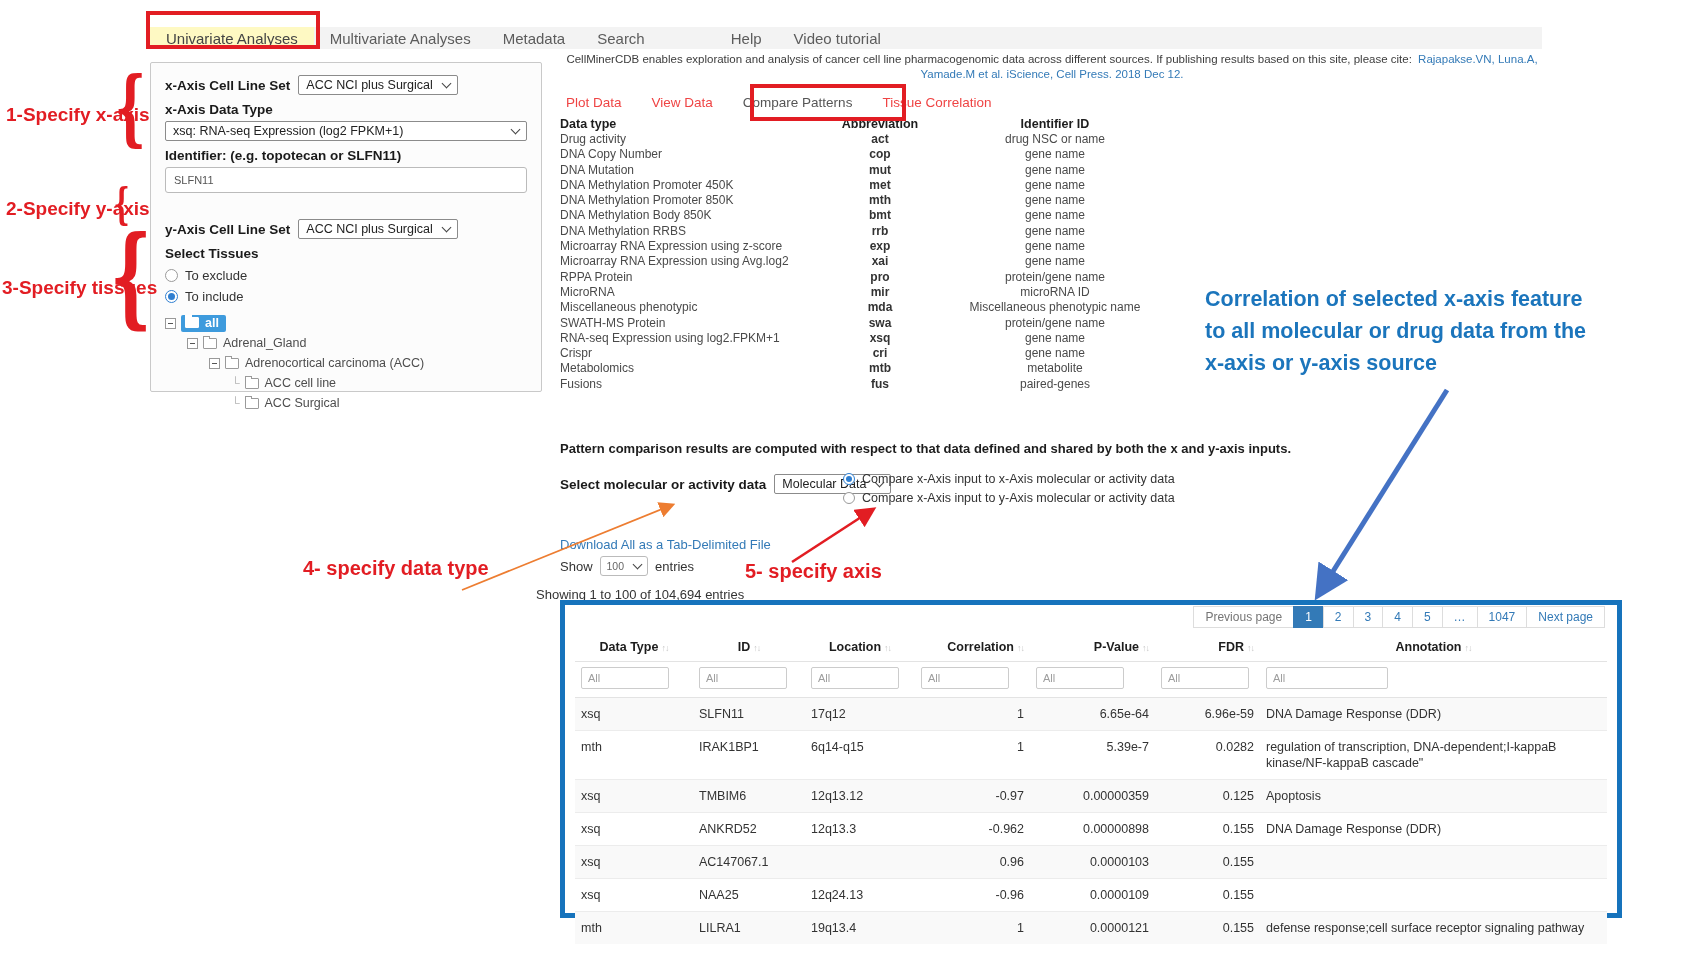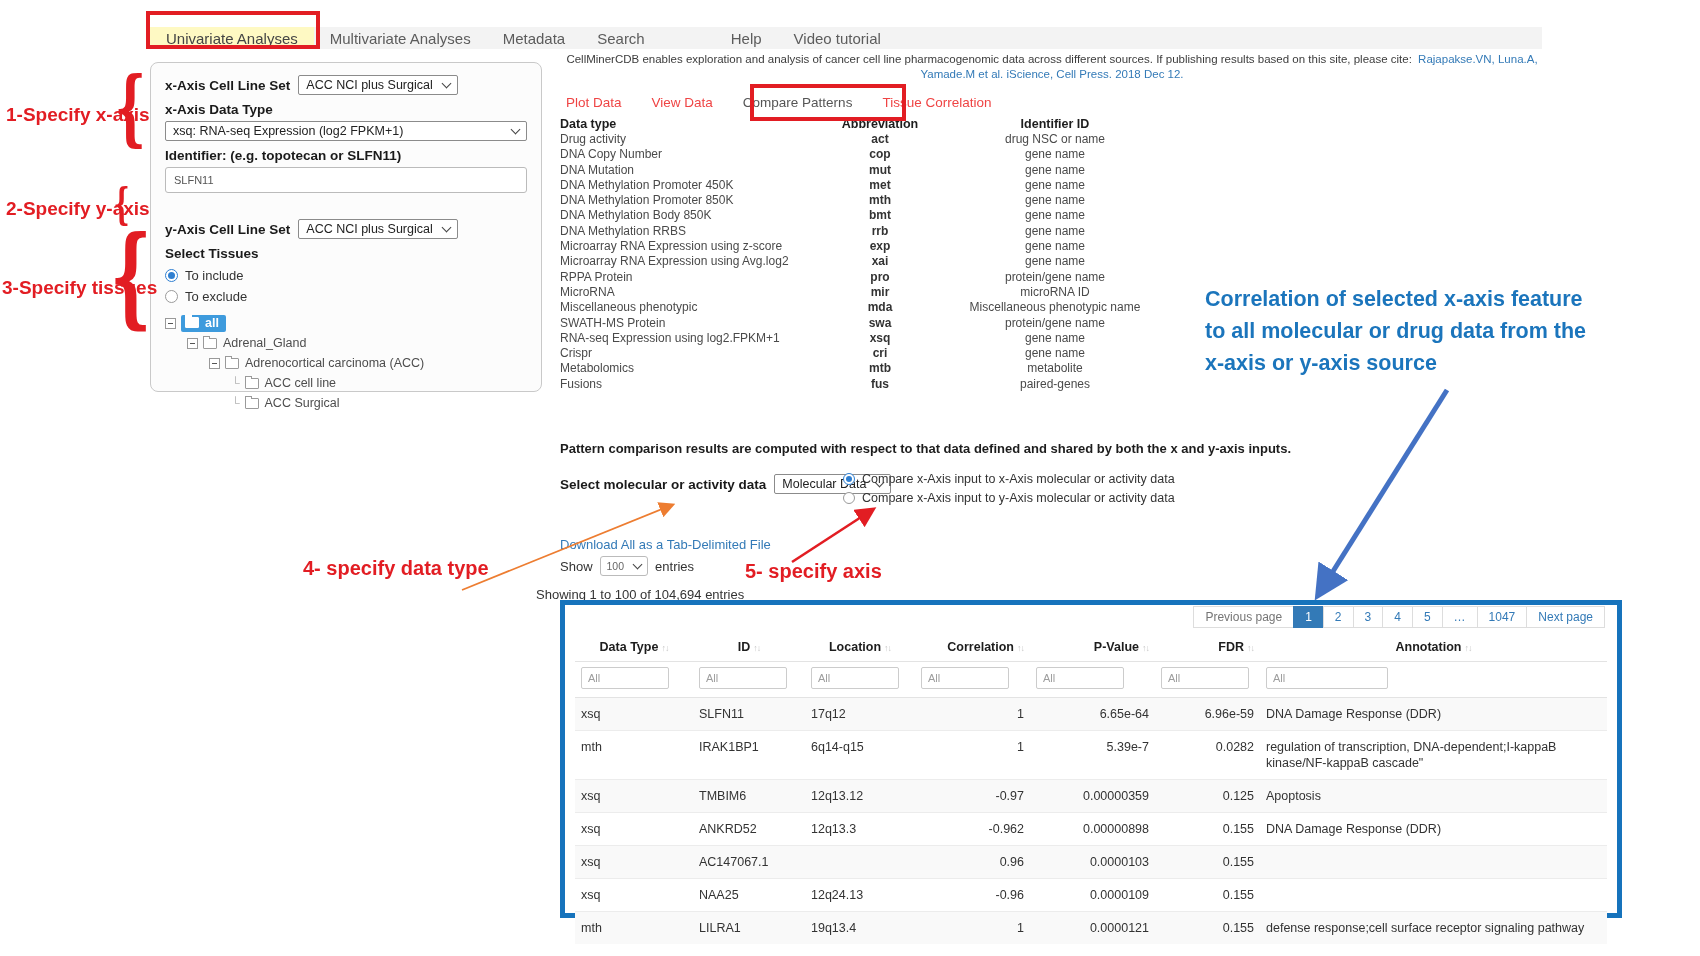--- a/index.html
+++ b/index.html
@@ -23,21 +23,21 @@
   #note2{left:6px;top:198px;font-size:19px}
   #note3{left:2px;top:277px;font-size:19px}
   #note4{left:303px;top:557px;font-size:20px}
   #note5{left:745px;top:560px;font-size:20px}
   .brace{position:absolute;color:#e21d23;font-family:"DejaVu Serif",serif;line-height:1;transform:scaleX(.6);transform-origin:center;z-index:4;font-weight:bold}
   #brace1{left:104px;top:66px;font-size:82px}
   #brace2{left:108px;top:184px;font-size:42px}
   #brace3{left:96px;top:222px;font-size:108px}
 
   
-  .panel{position:absolute;left:150px;top:62px;width:392px;height:330px;border:1px solid #c9c9c9;border-radius:8px;background:#fcfcfc;padding:12px 14px;font-size:13.5px}
+  .panel{position:absolute;left:150px;top:62px;width:392px;height:330px;border:1px solid #c9c9c9;border-radius:2px;background:#fcfcfc;padding:12px 14px;font-size:13.5px}
   .plabel{font-weight:bold;margin:7px 0 4px;color:#1a1a1a}
   .prow{display:flex;align-items:center;gap:8px;margin-bottom:4px}
   .prow .plabel{margin:0}
   .fake-select{display:inline-flex;align-items:center;justify-content:space-between;border:1px solid #8b8b8b;border-radius:2px;background:#fff;padding:2px 7px;font-size:12.5px;color:#222;gap:10px;white-space:nowrap}
   .fake-select.full{width:100%;display:flex}
   .fake-select.small{font-size:10.5px;color:#666;padding:3px 6px;border-color:#bbb;border-radius:3px}
   .chev{width:7px;height:7px;border-right:1.6px solid #444;border-bottom:1.6px solid #444;transform:rotate(45deg);display:inline-block;margin-top:-3px;flex:none}
   .text-input{width:100%;border:1px solid #bbb;border-radius:3px;padding:6px 8px;font-size:11px;color:#555;font-family:inherit;background:#fff}
   .spacer26{height:26px}
   .radio-row{display:flex;align-items:center;font-size:13px;color:#333;height:21px}
@@ -146,26 +146,26 @@
     <div class="prow">
       <span class="plabel">y-Axis Cell Line Set</span>
       <span class="fake-select">
         <span>ACC NCI plus Surgical</span>
         <span class="chev"></span>
       </span>
     </div>
     <div class="plabel">Select Tissues</div>
     <div id="tissue-radios">
         <div class="radio-row">
+          <span class="radio"></span>
+          <span>To exclude</span>
+        </div>
+        <div class="radio-row">
           <span class="radio checked"></span>
           <span>To include</span>
-        </div>
-        <div class="radio-row">
-          <span class="radio"></span>
-          <span>To exclude</span>
         </div>
       </div>
     <div class="tree" id="tissue-tree">
         <div class="tree-row" style="margin-left:0px">
           <span class="expander"></span>
           <span class="tree-sel">
             <span class="folder"></span>
             <span>all</span>
           </span>
         </div>

